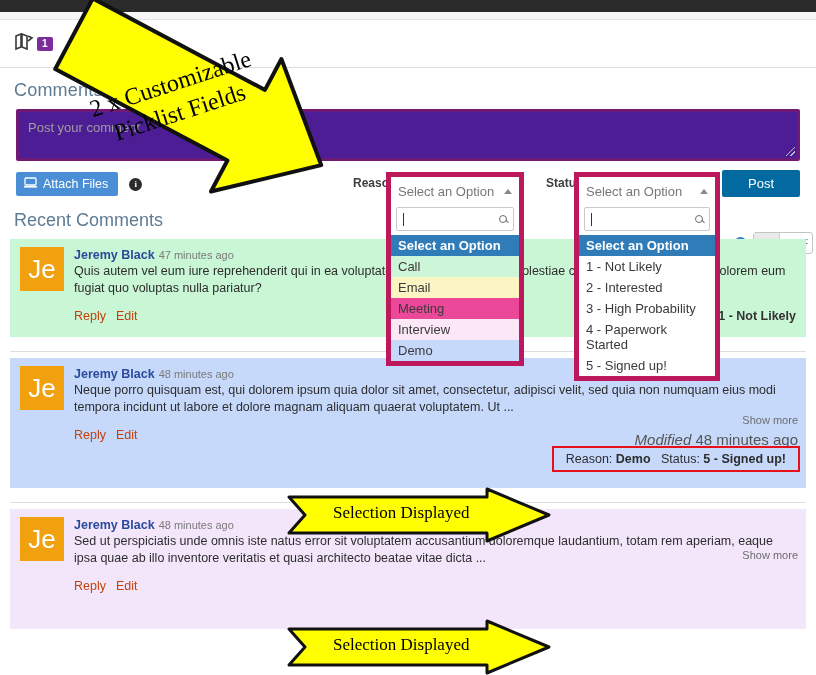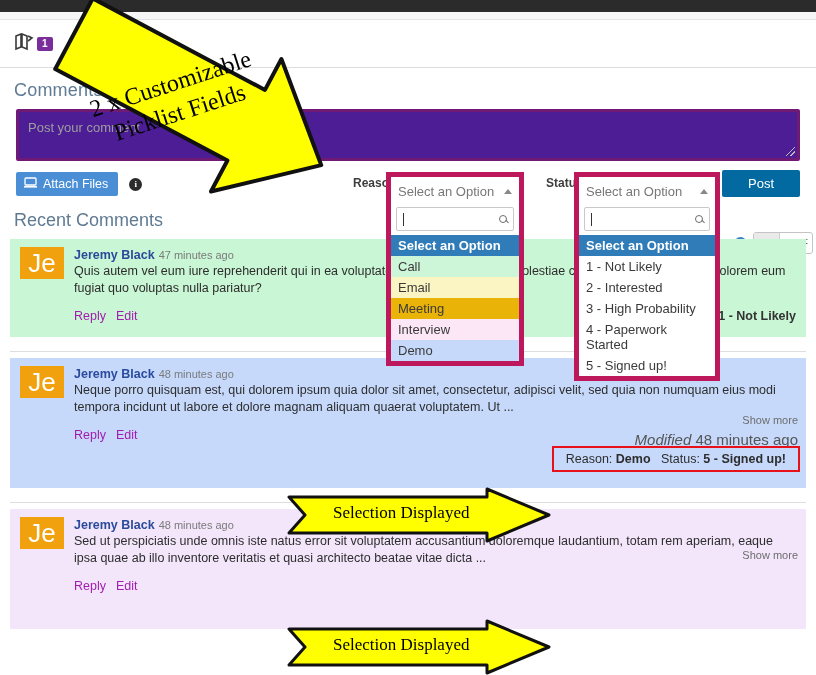--- a/index.html
+++ b/index.html
@@ -140,30 +140,30 @@
     font-size:18px; color:#5f7b93; font-weight:400; margin:12px 0 8px 4px;
   }
   .comment {
     position:relative; margin:0 0 14px 0; padding:8px 10px 14px 10px;
     display:flex; gap:10px;
   }
   .c-green { background:#c9f6d4; }
   .c-blue  { background:#c6d9fb; }
   .c-purple{ background:#f3e6fb; }
   .avatar {
-    width:44px;height:32px;flex:0 0 44px;background:#f2a10e;color:#fff;
+    width:44px;height:44px;flex:0 0 44px;background:#f2a10e;color:#fff;
     font-size:26px;display:flex;align-items:center;justify-content:center;
     font-family:"Liberation Sans", sans-serif;
   }
   .c-body{flex:1; min-width:0;}
   .c-author{color:#2a4a9c;font-weight:bold;font-size:12.5px;}
   .c-time{color:#7b7b7b;font-size:11px;margin-left:4px;font-weight:normal;}
   .c-text{font-size:12.5px;color:#2d2d2d;line-height:17px;margin-top:1px;}
   .c-actions{margin-top:12px;font-size:12.5px;}
-  .c-actions a{color:#a21caf;text-decoration:none;margin-right:10px;}
+  .c-actions a{color:#c2410c;text-decoration:none;margin-right:10px;}
   .showmore{
     position:absolute;right:8px;font-size:11px;color:#6d6d6d;
   }
   .modified{
     position:absolute;right:8px;font-size:15px;color:#555;
   }
   .modified i{font-style:italic;}
   .selbox{
     position:absolute; right:6px; border:2px solid #e8111a;
     padding:4px 12px; font-size:12.5px; color:#2d2d2d; white-space:nowrap;
@@ -252,21 +252,21 @@
     <span class="caret-up"></span>
   </div>
   <div class="pl-search">
     <span class="caretbar"></span>
     <span class="mag"></span>
   </div>
   <div>
     <div class="pl-opt sel">Select an Option</div>
     <div class="pl-opt" style="background:#cdf5d8">Call</div>
     <div class="pl-opt" style="background:#fbf5c4">Email</div>
-    <div class="pl-opt" style="background:#eab308">Meeting</div>
+    <div class="pl-opt" style="background:#ec4899">Meeting</div>
     <div class="pl-opt" style="background:#fbe7f6">Interview</div>
     <div class="pl-opt" style="background:#c6d9fb">Demo</div>
   </div>
 </div>
 
 <div class="picklist" id="pick-status" style="top:172px;">
   <div class="pl-head">
     <span class="t">Select an Option</span>
     <span class="caret-up"></span>
   </div>

